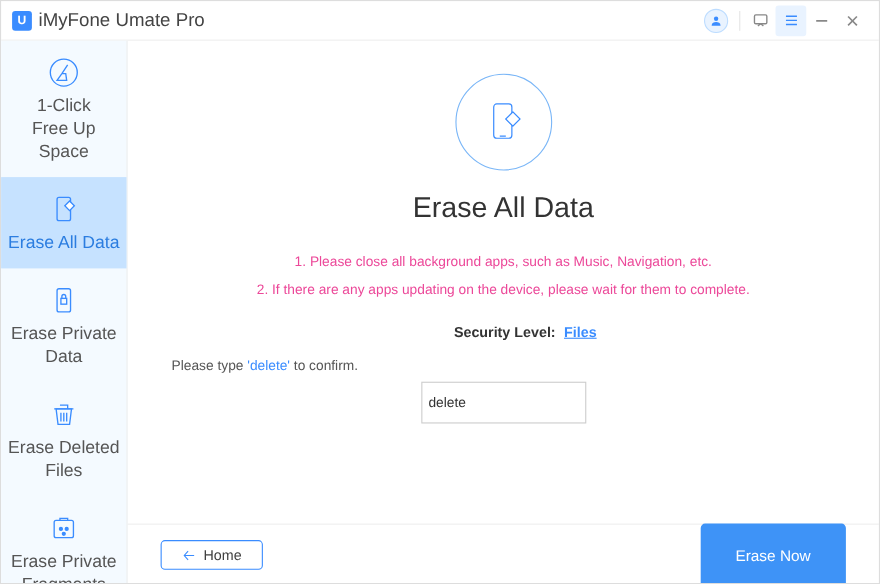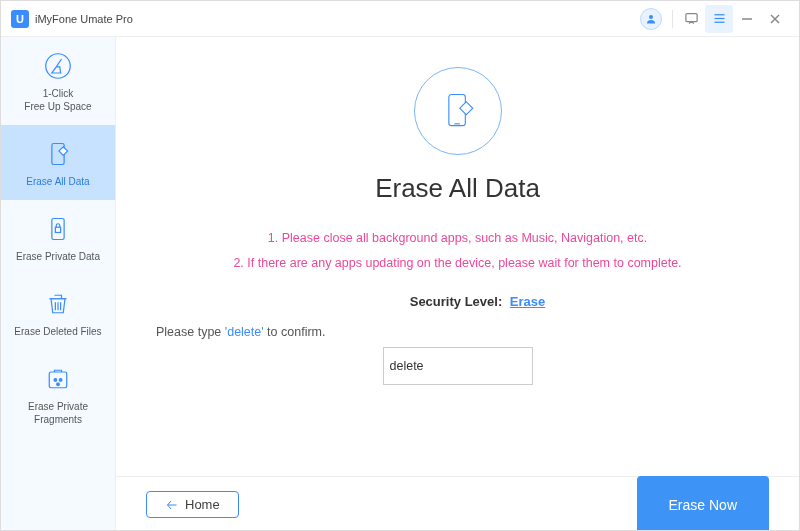--- a/index.html
+++ b/index.html
@@ -1,33 +1,33 @@
 <!DOCTYPE html>
 <html><head>
 <meta charset="utf-8">
 <style>
   * { box-sizing: border-box; margin: 0; padding: 0; font-family: "Segoe UI", Arial, sans-serif; }
   body { width: 800px; height: 531px; background: #fff; border: 1px solid #ddd; overflow: hidden; }
 
   .titlebar { height: 36px; display: flex; align-items: center; padding: 0 10px; border-bottom: 1px solid #eee; }
   .titlebar .logo { width: 18px; height: 18px; background: #3a8cff; border-radius: 3px; display: flex; align-items: center; justify-content: center; color: #fff; font-size: 11px; font-weight: bold; }
-  .titlebar .appname { margin-left: 6px; font-size: 11px; color: #444; }
+  .titlebar .appname { margin-left: 6px; font-size: 17px; color: #444; }
   .titlebar .spacer { flex: 1; }
   .titlebar .win-btn { width: 28px; height: 28px; display: flex; align-items: center; justify-content: center; cursor: pointer; color: #888; font-size: 13px; }
   .titlebar .win-btn svg { display: block; }
   .titlebar .sep { width: 1px; height: 18px; background: #e5e5e5; margin: 0 4px; }
   .avatar-circle { width: 22px; height: 22px; border-radius: 50%; background: #e9f3ff; border: 1px solid #bcdcff; display:flex; align-items:center; justify-content:center; margin-right:6px; }
   .avatar-circle svg { width: 12px; height: 12px; }
   .btn-active { background:#e9f3ff; border-radius:3px; }
 
   .body-area { display: flex; height: 495px; }
   .sidebar { width: 115px; background: #f4faff; border-right: 1px solid #eee; display: flex; flex-direction: column; }
   .side-item { padding: 14px 4px 12px; text-align: center; cursor: pointer; }
   .side-item.active { background: #c6e2ff; }
-  .side-item .label { font-size: 10px; color: #555; line-height: 1.3; margin-top: 6px; }
+  .side-item .label { font-size: 16px; color: #555; line-height: 1.3; margin-top: 6px; }
   .side-item.active .label { color: #2b7de0; }
   .side-icon { height: 30px; display: flex; align-items: center; justify-content: center; }
   .side-icon svg { width: 28px; height: 28px; stroke: #3a8cff; fill: none; stroke-width: 1.4; }
 
   .main { flex: 1; position: relative; padding: 20px 40px 0; }
   .hero-icon { width: 88px; height: 88px; margin: 10px auto 18px; border: 1px solid #7ab6f7; border-radius: 50%; display: flex; align-items: center; justify-content: center; }
   .hero-icon svg { width: 44px; height: 44px; stroke: #3a8cff; fill: none; stroke-width: 1.2; }
   .page-title { text-align: center; font-size: 26px; color: #333; font-weight: 400; margin-bottom: 22px; }
   .steps { text-align: center; font-size: 12.5px; color: #ec4899; line-height: 2; }
   .sec-level { text-align: center; margin-top: 18px; font-size: 13px; color: #333; }
@@ -153,21 +153,21 @@
           <rect x="28" y="16" width="10" height="10" transform="rotate(45 33 21)" fill="#fff"></rect>
         </svg>
     </div>
     <div class="page-title">Erase All Data</div>
     <div class="steps">
       <div>1. Please close all background apps, such as Music, Navigation, etc.</div>
       <div>2. If there are any apps updating on the device, please wait for them to complete.</div>
     </div>
     <div class="sec-level">
       <span class="label">Security Level:</span>
-      <span class="value">Erase</span>
+      <span class="value">Files</span>
     </div>
     <div class="confirm-line">
       <span>Please type </span><span class="kw">'delete'</span><span> to confirm.</span>
     </div>
     <input type="text" class="confirm-input" value="delete" style="">
 
     <div class="bottom-bar">
       <button class="home-btn">
         <svg width="14" height="12" viewBox="0 0 24 24" fill="none" stroke="#3a8cff" stroke-width="2">
             <path d="M10 4L3 12l7 8M3 12h18"></path>

